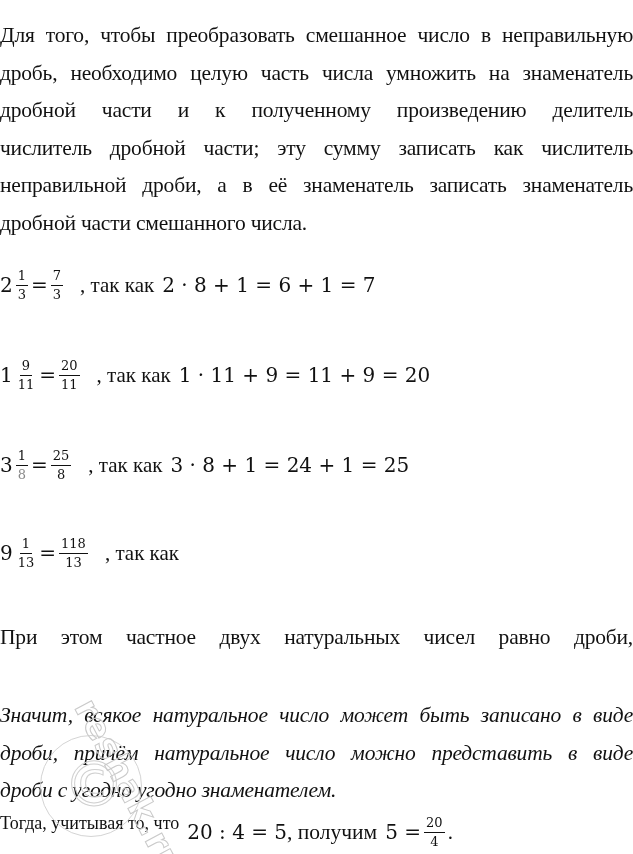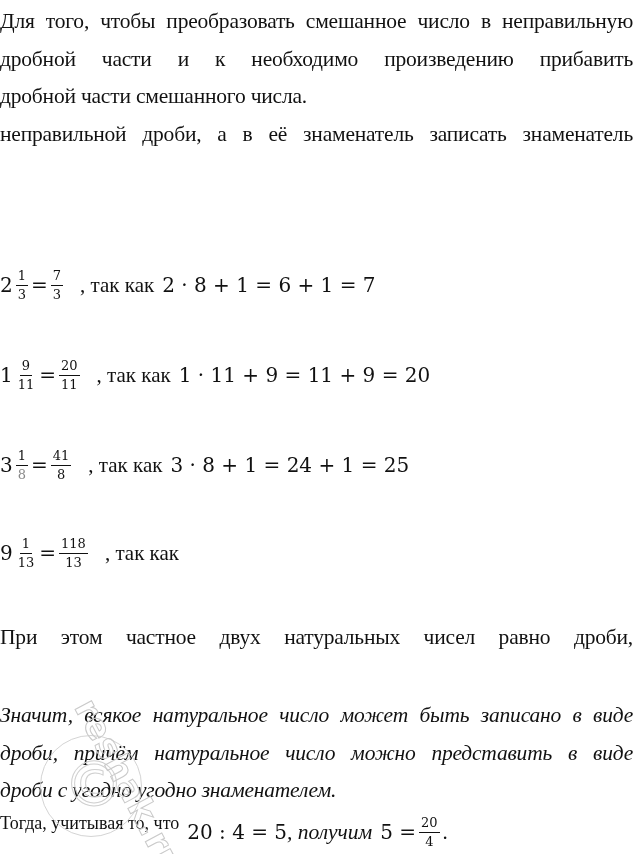--- a/index.html
+++ b/index.html
@@ -45,25 +45,27 @@
     border: 1.5px solid #d4d4d4; border-radius: 50%;
   }
   .wm-copy span {
     position: absolute; left: 22px; top: 12px; font-family: "DejaVu Sans", sans-serif;
     font-size: 62px; color: transparent; -webkit-text-stroke: 1px #d0d0d0;
   }
 </style>
 </head>
 <body>
 
-<div class="para" style="top:3px;">
+<div class="para" style="top:17px;">
   <span class="line">Для того, чтобы преобразовать смешанное число в неправильную</span>
-  <span class="line">дробной части и к необходимо произведению прибавить</span>
+  <span class="line">дробь, необходимо целую часть числа умножить на знаменатель</span>
+  <span class="line">дробной части и к полученному произведению делитель</span>
+  <span class="line">числитель дробной части; эту сумму записать как числитель</span>
+  <span class="line">неправильной дроби, а в её знаменатель записать знаменатель</span>
   <span class="line last">дробной части смешанного числа.</span>
-  <span class="line">неправильной дроби, а в её знаменатель записать знаменатель</span>
 </div>
 
 <div class="formula" style="top:263px;">
   <span class="m">2</span>
   <span class="frac">
     <span class="num">1</span>
     <span class="den">3</span>
   </span>
   <span class="m">=</span>
   <span class="frac">
@@ -90,21 +92,21 @@
 </div>
 
 <div class="formula" style="top:443px;">
   <span class="m">3</span>
   <span class="frac">
     <span class="num">1</span>
     <span class="den gray">8</span>
   </span>
   <span class="m">=</span>
   <span class="frac">
-    <span class="num">41</span>
+    <span class="num">25</span>
     <span class="den">8</span>
   </span>
   <span class="txt">, так как</span>
   <span class="m">3 · 8 + 1 = 24 + 1 = 25</span>
 </div>
 
 <div class="formula" style="top:531px;">
   <span class="m">9</span>
   <span class="frac">
     <span class="num">1</span>
@@ -124,21 +126,21 @@
 
 <div class="para" style="top:697px;font-style:italic;">
   <span class="line">Значит, всякое натуральное число может быть записано в виде</span>
   <span class="line">дроби, причём натуральное число можно представить в виде</span>
   <span class="line last">дроби с угодно угодно знаменателем.</span>
 </div>
 
 <div class="formula" style="top:810px;">
   <span class="txt" style="margin:0 8px 17px 0;font-size:18px;">Тогда, учитывая то, что</span>
   <span class="m">20 : 4 = 5</span>
-  <span class="txt" style="margin:0 8px 0 0;font-size:21.5px;font-style:italic;">, получим</span>
+  <span class="txt" style="margin:0 8px 0 0;font-size:21.5px;">, получим</span>
   <span class="m">5 =</span>
   <span class="frac">
     <span class="num">20</span>
     <span class="den">4</span>
   </span>
   <span class="txt" style="margin:0;">.</span>
 </div>
 
 <div class="watermark">
   <div class="wm-copy">

